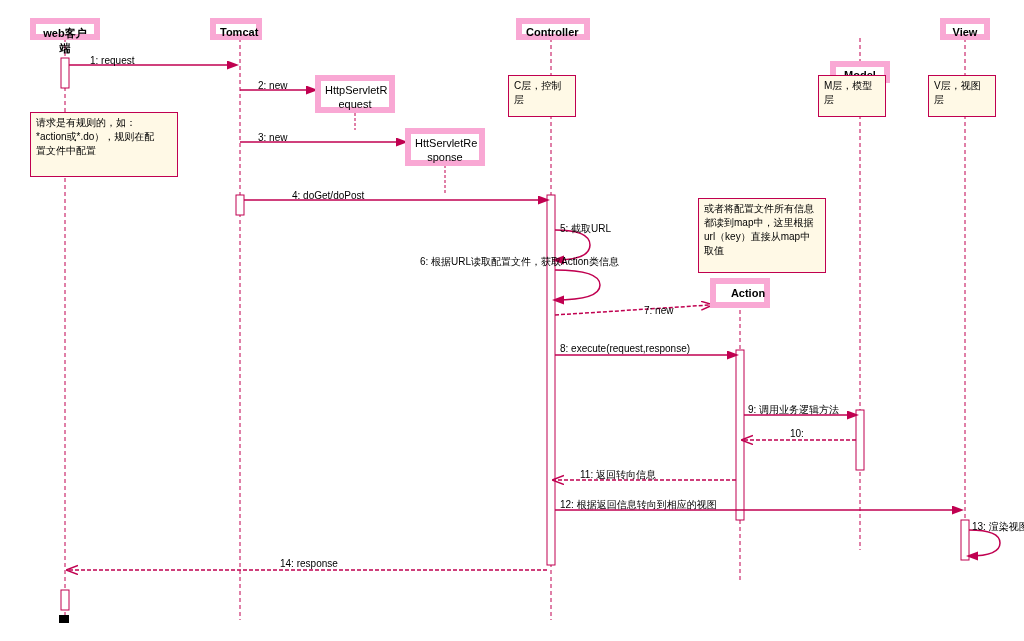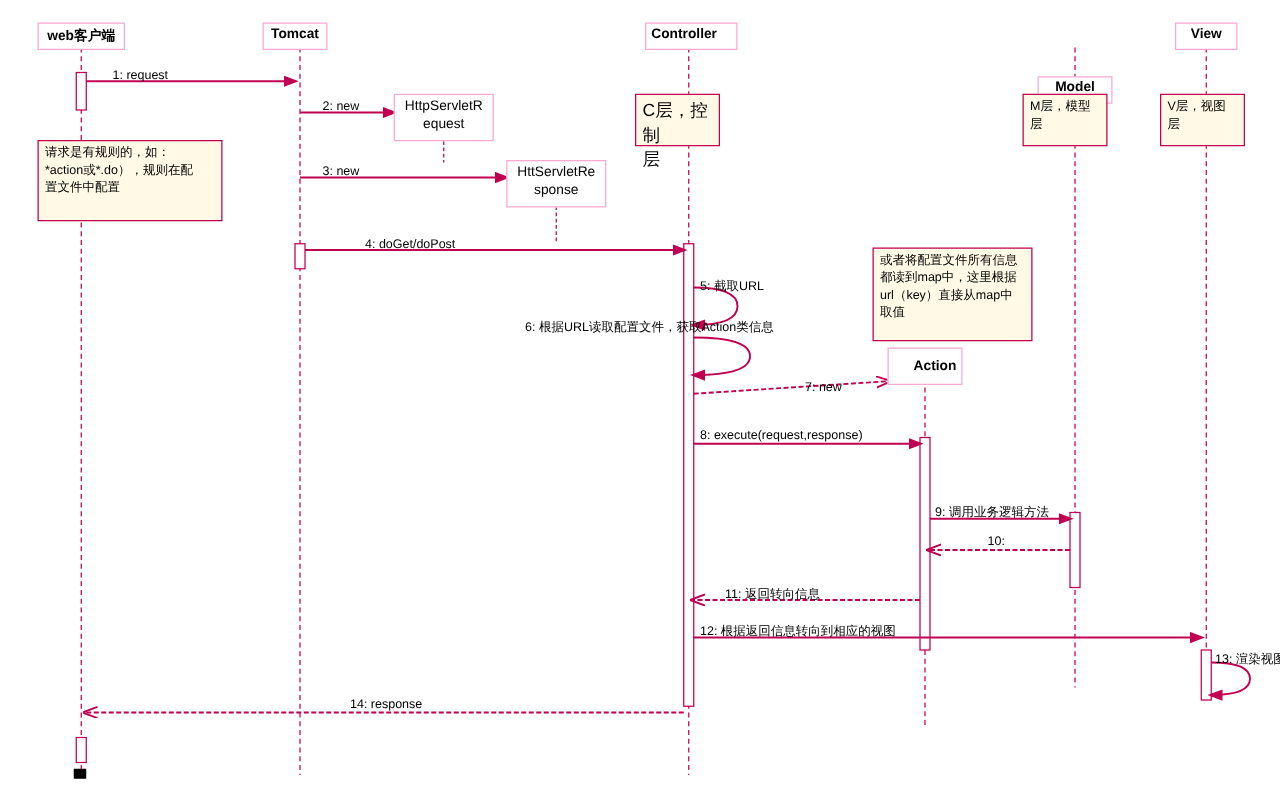--- a/index.html
+++ b/index.html
@@ -10,21 +10,21 @@
       overflow: auto;
     }
     #diagram-container {
       position: relative;
       width: 1024px;
       height: 641px;
       background: #fff;
     }
     .actor-box {
       position: absolute;
-      border: 1px solid #f9a8d4;
+      border: 6px solid #f9a8d4;
       background: #fff;
       padding: 2px 4px;
       text-align: center;
       font-size: 11px;
       color: #000;
       white-space: pre-line;
     }
     .note-box {
       position: absolute;
       border: 1px solid #c00050;
@@ -145,21 +145,21 @@
   <div class="actor-box" style="left:710px; top:278px; width:60px; height:30px; text-align:center; font-weight:bold; display:flex; align-items:center; justify-content:center;padding-left:20px;">Action</div>
 
   <div class="actor-box" style="left:830px; top:18px; width:60px; height:22px; text-align:center; font-weight:bold;margin-top:43px;">Model</div>
 
   <div class="actor-box" style="left:940px; top:18px; width:50px; height:22px; text-align:center; font-weight:bold;">View</div>
 
   <div class="note-box" style="left:30px; top:112px; width:148px; height:65px; font-size:10px;">请求是有规则的，如：
 *action或*.do），规则在配
 置文件中配置</div>
 
-  <div class="note-box" style="left:508px; top:75px; width:68px; height:42px; font-size:14px;">C层，控制
+  <div class="note-box" style="left:508px; top:75px; width:68px; height:42px; font-size:10px;">C层，控制
 层</div>
 
   <div class="note-box" style="left:818px; top:75px; width:68px; height:42px; font-size:10px;">M层，模型
 层</div>
 
   <div class="note-box" style="left:928px; top:75px; width:68px; height:42px; font-size:10px;">V层，视图
 层</div>
 
   <div class="note-box" style="left:698px; top:198px; width:128px; height:75px; font-size:10px;">或者将配置文件所有信息
 都读到map中，这里根据

